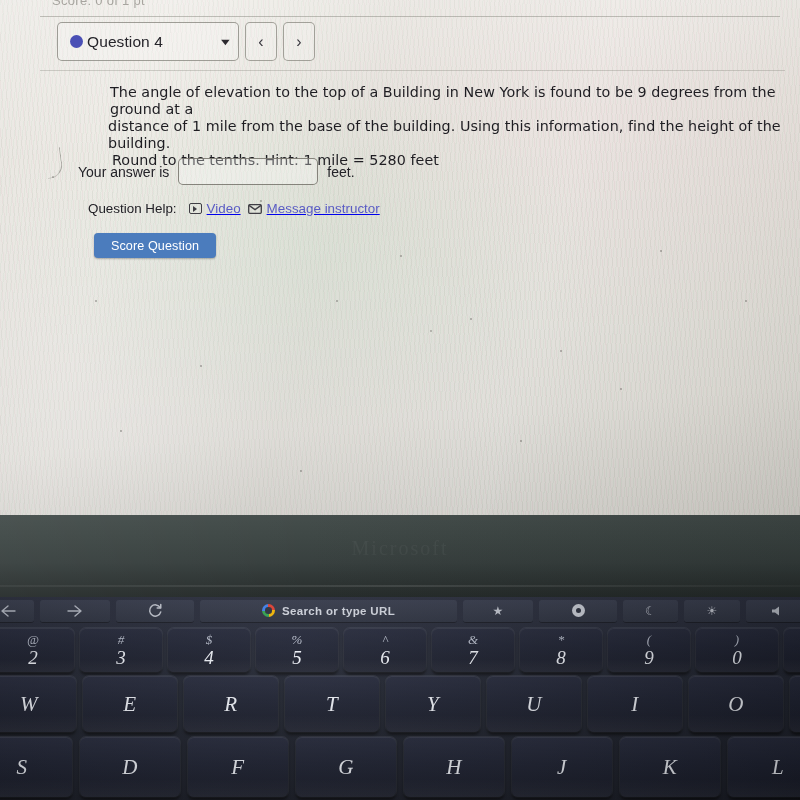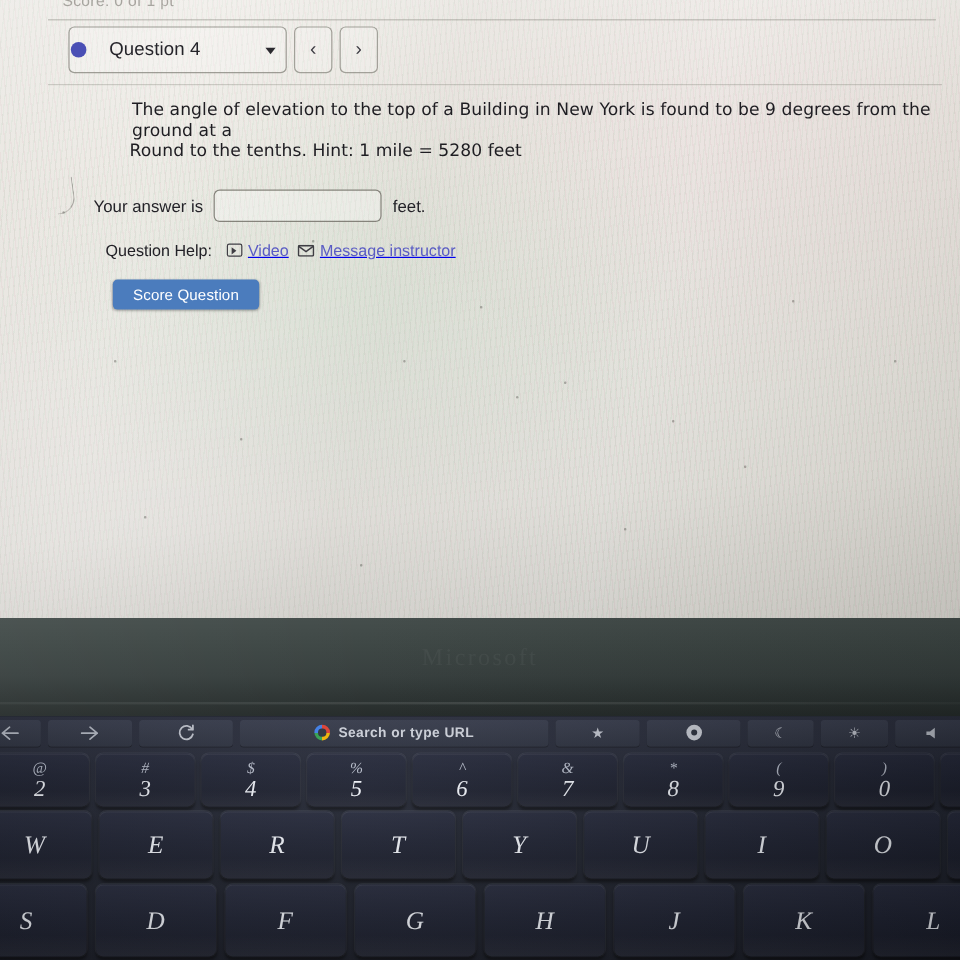--- a/index.html
+++ b/index.html
@@ -53,21 +53,21 @@
     position:absolute; height:1px; background:rgba(120,118,110,.42);
   }
   #rule-top{ left:40px; top:16px; width:740px; }
   #rule-bottom{ left:40px; top:70px; width:745px; background:rgba(120,118,110,.30); }
 
   
   #qbar{ position:absolute; left:57px; top:22px; display:flex; align-items:stretch; gap:6px; }
   #qselect{
     width:182px; height:39px; border:1px solid rgba(130,128,120,.75);
     border-radius:5px; background:rgba(255,255,255,.22);
-    display:flex; align-items:center; padding:0 8px 0 1px; gap:19px;
+    display:flex; align-items:center; padding:0 8px 0 12px; gap:4px;
   }
   #qdot{ width:13px; height:13px; border-radius:50%; flex:0 0 auto; }
   #qlabel{ font-size:15.5px; color:#25242a; flex:1 1 auto; white-space:nowrap; letter-spacing:.1px;}
   #qcaret{ font-size:9px; color:#2b2a2f; transform:scaleX(1.6); }
   .navbtn{
     width:32px; height:39px; border:1px solid rgba(130,128,120,.70);
     border-radius:5px; background:rgba(255,255,255,.18);
     display:flex; align-items:center; justify-content:center;
     font-size:16px; color:#3a3940;
   }
@@ -267,20 +267,21 @@
       <div class="navbtn">
         <span>‹</span>
       </div>
       <div class="navbtn">
         <span>›</span>
       </div>
     </div>
 
     <div id="qtext">
       <span class="ln">The angle of elevation to the top of a Building in New York is found to be 9 degrees from the ground at a</span>
+      <span class="ln">distance of 1 mile from the base of the building. Using this information, find the height of the building.</span>
       <span class="ln">Round to the tenths. Hint: 1 mile = 5280 feet</span>
     </div>
 
     <div id="helprow">
       <span id="helplabel">Question Help:</span>
 
       <a class="helplink" href="#">
         <span class="icon-video">
             <i></i>
           </span>

